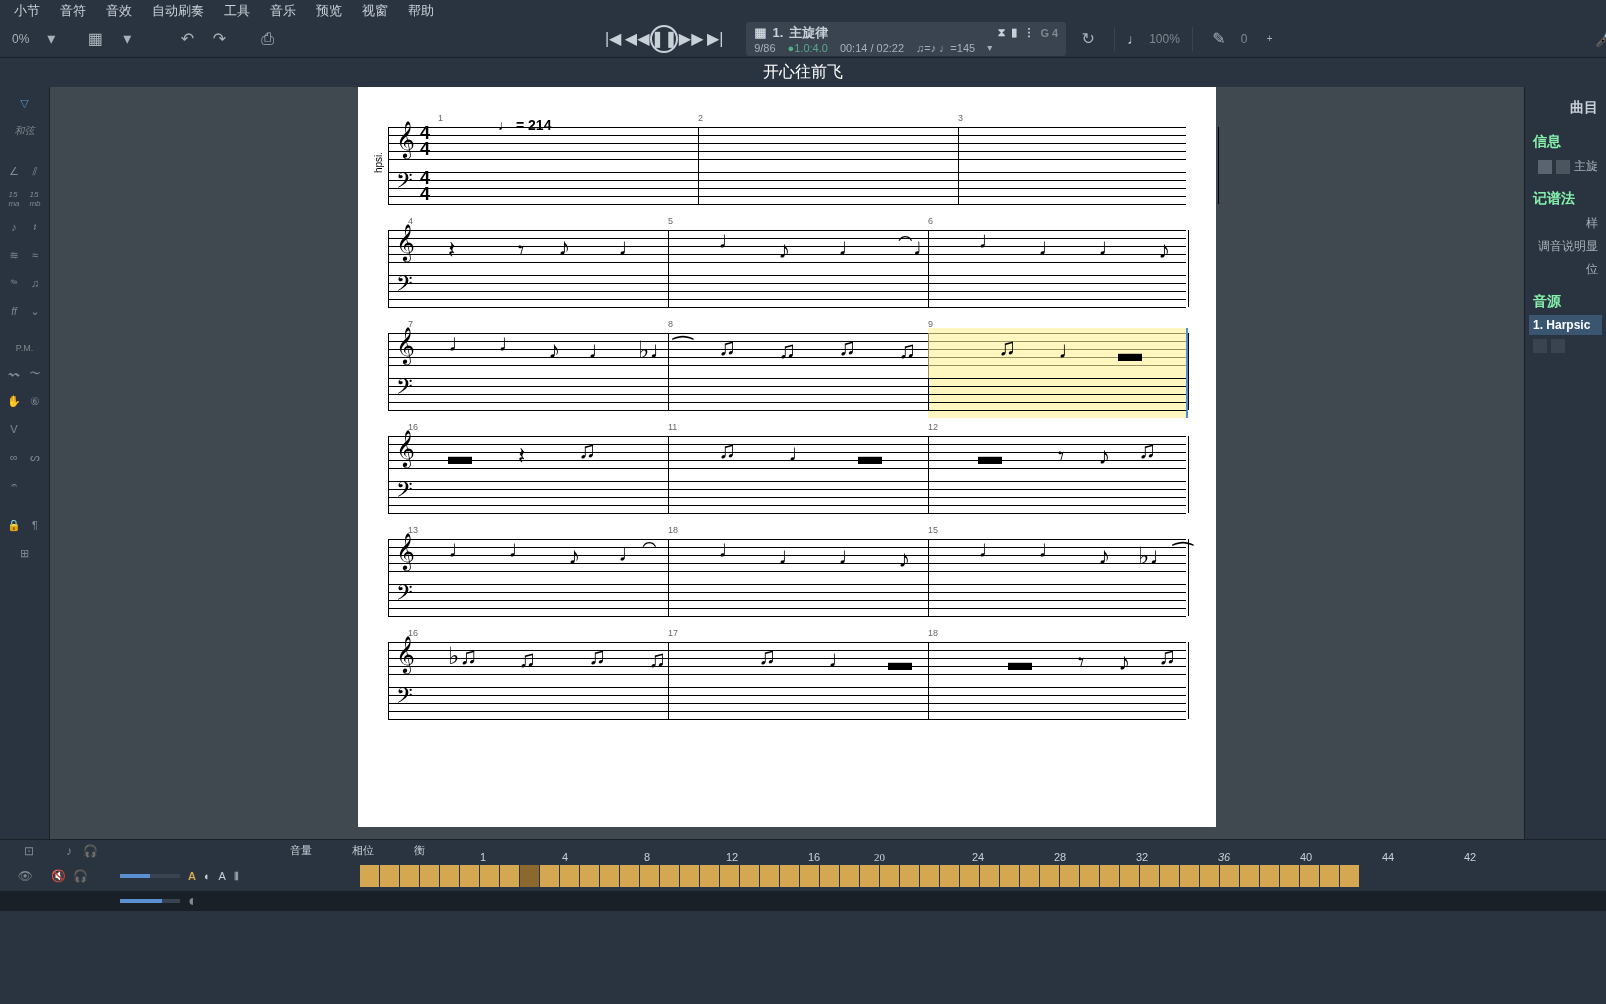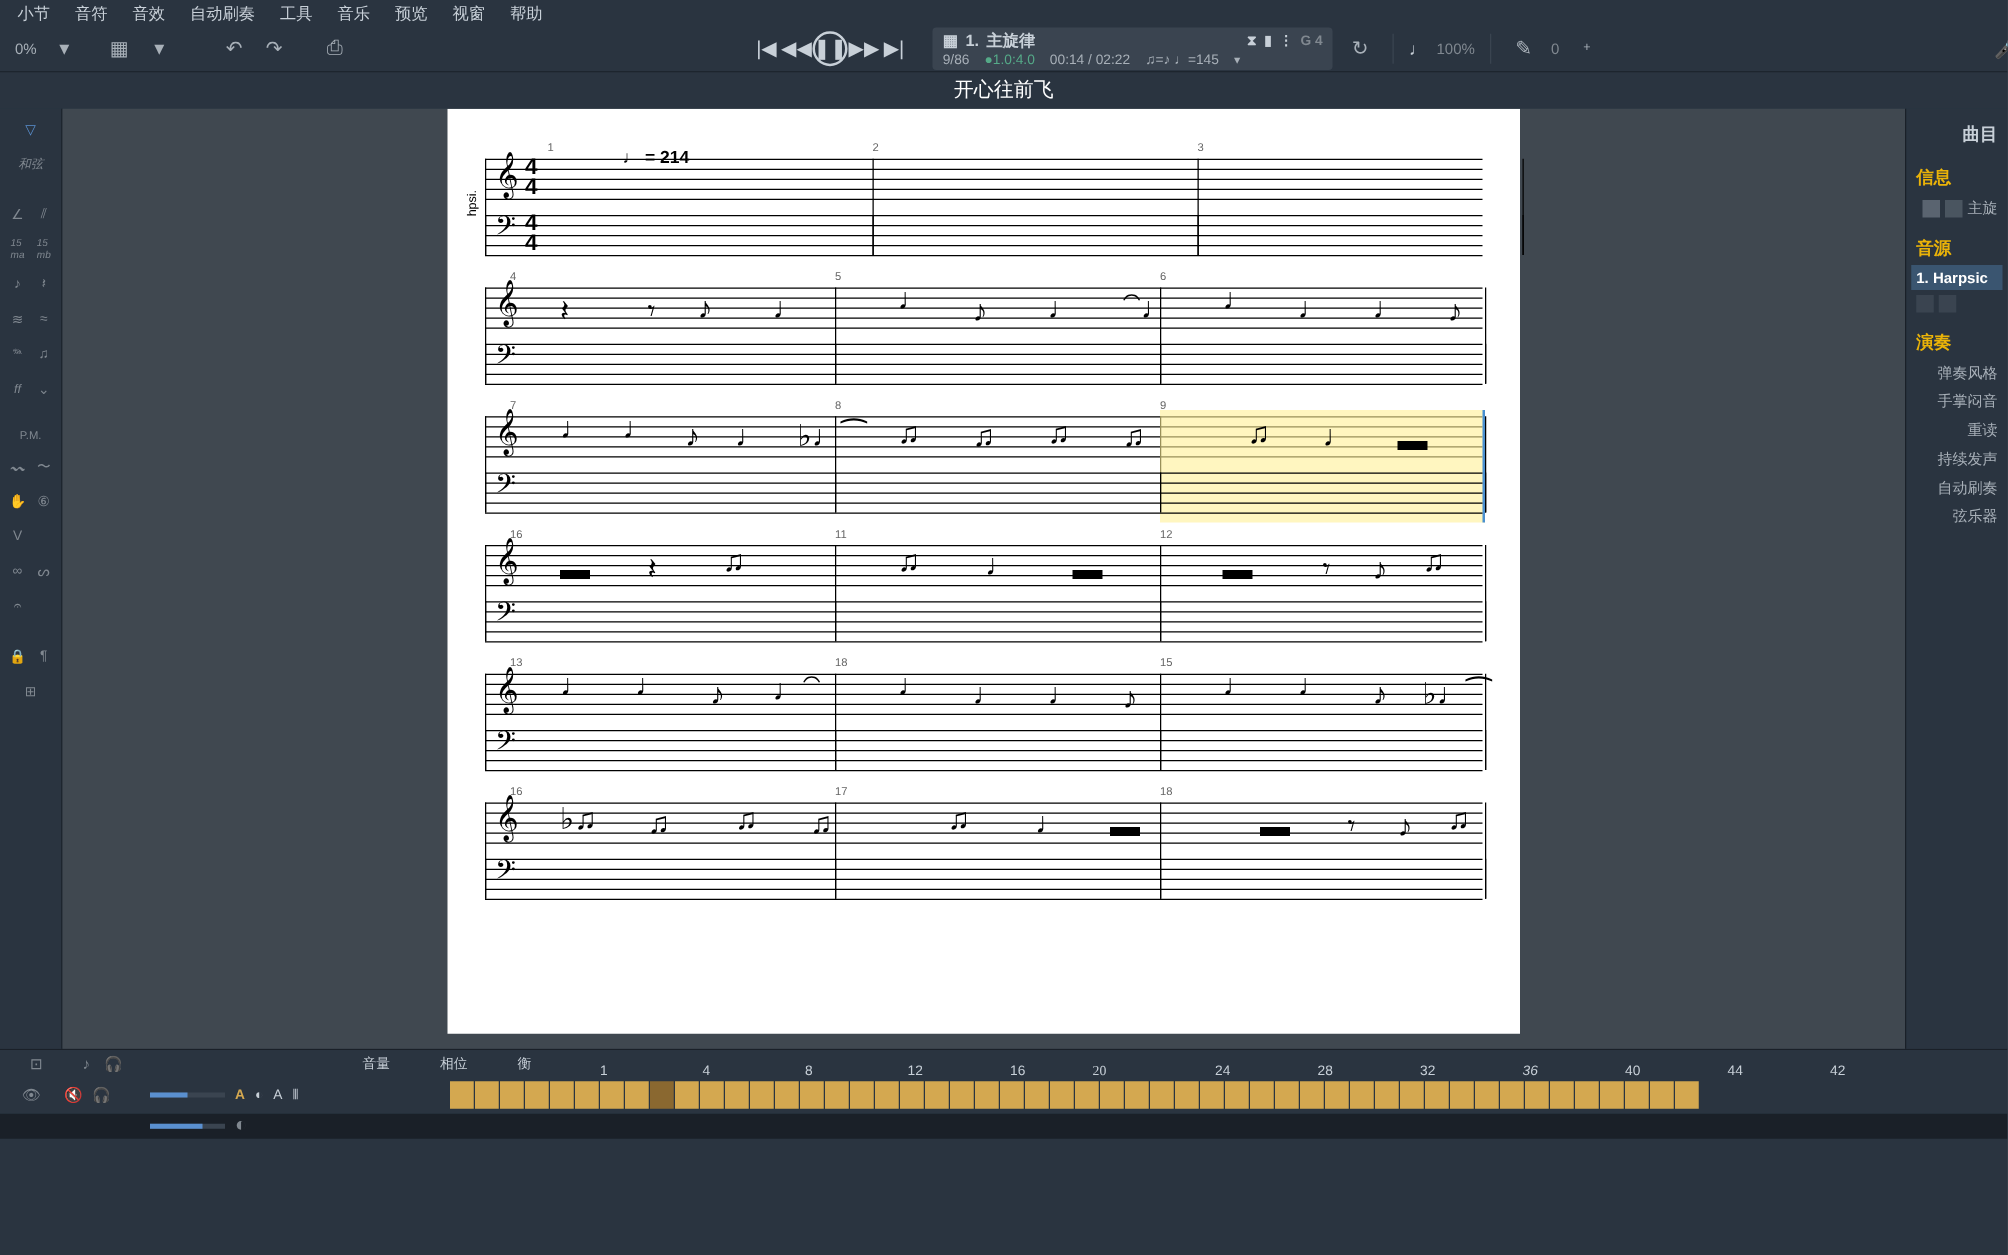--- a/index.html
+++ b/index.html
@@ -55,21 +55,21 @@
 .barline { position: absolute; width: 1px; background: #000; top: 0; height: 77px; }
 .measure-num { position: absolute; top: -14px; font-size: 9px; color: #666; }
 .highlight { position: absolute; background: rgba(255,240,150,0.6); top: -5px; height: 90px; border-right: 2px solid #4a90d0; }
 
 .note { position: absolute; font-size: 24px; color: #000; line-height: 1; }
 .notes-content { position: absolute; left: 50px; right: 10px; top: 0; height: 40px; }
 
 .right-panel { width: 82px; background: #2a3440; border-left: 1px solid #1a2028; padding: 8px 4px; overflow: hidden; }
 .panel-title { font-size: 14px; font-weight: bold; color: #c8d0d8; text-align: right; padding: 4px; }
 .panel-section { margin-top: 8px; }
-.panel-section-title { font-size: 14px; font-weight: bold; color: #eab308; padding: 4px; }
+.panel-section-title { font-size: 14px; font-weight: bold; color: #86efac; padding: 4px; }
 .panel-item { font-size: 12px; color: #a8b0b8; padding: 3px 4px; text-align: right; cursor: pointer; white-space: nowrap; overflow: hidden; }
 .panel-item.selected { background: #3a5570; color: #fff; font-weight: bold; text-align: left; }
 .panel-badge { display: inline-block; width: 14px; height: 14px; background: #5a6470; margin-right: 4px; vertical-align: middle; }
 
 .bottom-bar { height: 52px; background: #2a3440; border-top: 1px solid #1a2028; display: flex; flex-direction: column; }
 .timeline-row { display: flex; height: 22px; align-items: center; font-size: 11px; }
 .timeline-labels { width: 360px; display: flex; gap: 40px; padding-left: 170px; }
 .timeline-ruler { flex: 1; display: flex; position: relative; }
 .ruler-mark { position: absolute; font-size: 11px; color: #c8d0d8; }
 .track-row { display: flex; height: 30px; align-items: center; }
@@ -494,32 +494,29 @@
     </div>
   </div>
 
   <div class="right-panel">
     <div class="panel-title">曲目</div>
     <div class="panel-section">
       <div class="panel-section-title">信息</div>
       <div class="panel-item"><span class="panel-badge"></span><span class="panel-badge" style="background:#4a5560"></span><span>主旋</span></div>
     </div>
     <div class="panel-section">
+      <div class="panel-section-title">记谱法</div>
+      <div class="panel-item">样</div>
+      <div class="panel-item">调音说明显</div>
+      <div class="panel-item">位</div>
+    </div>
+    <div class="panel-section">
       <div class="panel-section-title">音源</div>
       <div class="panel-item selected">1. Harpsic</div>
       <div class="panel-item" style="text-align:left"><span class="panel-badge" style="background:#3a4450"></span><span class="panel-badge" style="background:#3a4450"></span></div>
-    </div>
-    <div class="panel-section">
-      <div class="panel-section-title">演奏</div>
-      <div class="panel-item">弹奏风格</div>
-      <div class="panel-item">手掌闷音</div>
-      <div class="panel-item">重读</div>
-      <div class="panel-item">持续发声</div>
-      <div class="panel-item">自动刷奏</div>
-      <div class="panel-item">弦乐器</div>
     </div>
   </div>
 </div>
 
 <div class="bottom-bar">
   <div class="timeline-row">
     <div class="track-controls" style="width:60px;padding-left:20px">
       <span class="track-ctrl-btn">⊡</span>
     </div>
     <div class="track-controls" style="width:60px;padding-left:0">

